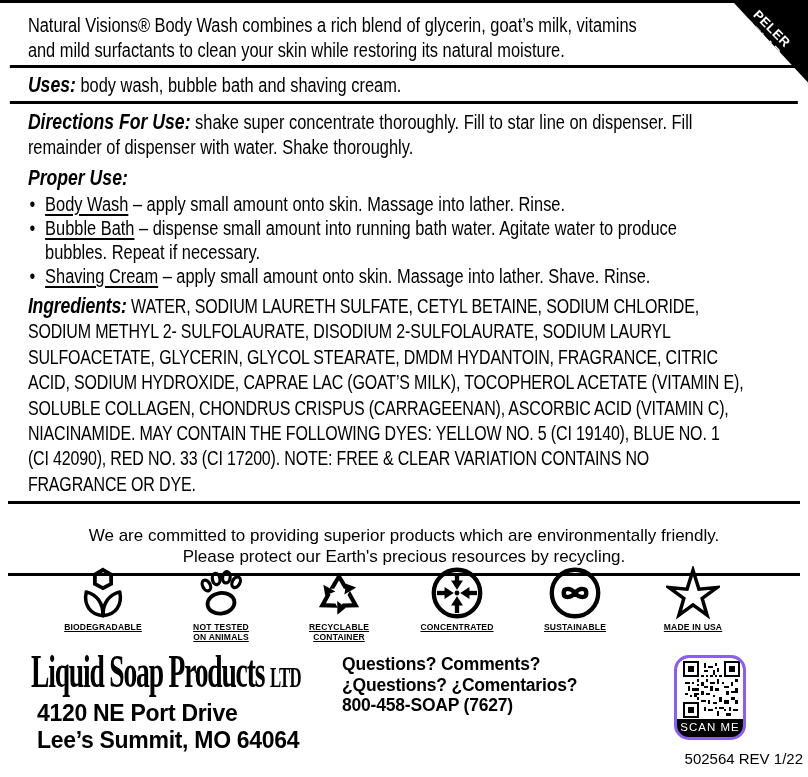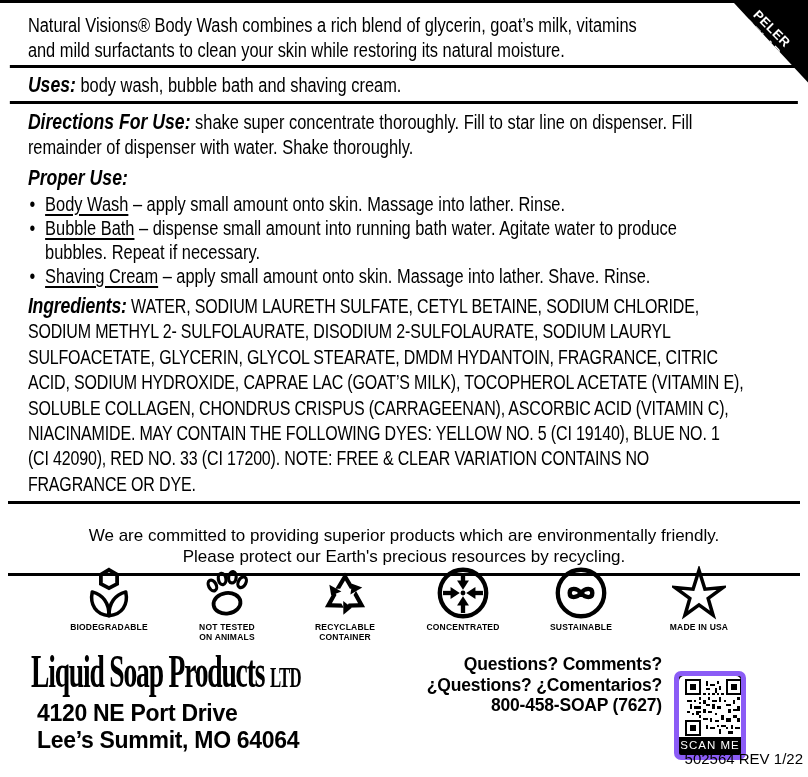--- a/index.html
+++ b/index.html
@@ -29,37 +29,37 @@
   .peel-text { position:absolute; top:20px; left:32px; width:46px; transform:rotate(45deg);
                color:#fff; font-weight:bold; font-size:13px; line-height:13.5px; text-align:center; letter-spacing:0.5px; }
 
   
   .eco { position:absolute; top:501px; left:0; width:808px; }
   .eco-text { padding-top:21px; text-align:center; font-size:17px; line-height:21px; }
   .eco .rule2 { border:0; border-top:3px solid #000; margin:0 8px; }
   .eco .rule-bottom { margin-top:6px; }
 
   
-  .badges { position:absolute; top:566px; left:0; width:808px; display:flex; justify-content:center; padding:0 44px; }
+  .badges { position:absolute; top:566px; left:0; width:808px; display:flex; justify-content:flex-start; padding:0 44px;text-decoration:underline; }
   .badge { width:118px; display:flex; flex-direction:column; align-items:center; }
   .badge svg { width:54px; height:54px; }
   .badge-label { margin-top:3px; font-size:8.5px; font-weight:bold; line-height:9.5px; text-align:center; white-space:pre-line; letter-spacing:0.2px; }
 
   
   .bottom { position:absolute; top:650px; left:7px; width:808px; height:127px; }
   .company { position:absolute; left:24px; top:0; }
   .logo-line { height:42px; white-space:nowrap; }
   .logo { display:inline-block; font-family:"Liberation Serif",serif; font-weight:bold; font-size:46px; line-height:42px;
           transform:scale(0.60,1.02); transform-origin:0 0; letter-spacing:-2px; white-space:nowrap; }
   .logo-suffix { font-size:28px; letter-spacing:-1px; }
   .address { margin:8px 0 0 6px; font-weight:bold; font-size:23px; line-height:26.5px; letter-spacing:-0.3px; }
-  .contact { position:absolute; left:335px; top:4px; width:320px; text-align:right; font-weight:bold;
+  .contact { position:absolute; left:335px; top:4px; width:320px; text-align:left; font-weight:bold;
              font-size:17.5px; line-height:20.5px; letter-spacing:-0.2px; }
   .qr-wrap { position:absolute; left:667px; top:5px; width:78px; }
-  .qr-frame { width:72px; border:5px solid #8b5cf6; border-radius:7px; background:#000; overflow:hidden;margin-top:16px; }
+  .qr-frame { width:72px; border:3px solid #8b5cf6; border-radius:15px; background:#000; overflow:hidden; }
   .qr-top { background:#fff; padding:3px 3px 1px; border-radius:5px 5px 0 0; font-size:0; }
   .qr-cap { color:#fff; font-size:11.5px; letter-spacing:1px; text-align:center; padding:2px 0 4px; }
   .rev { position:absolute; right:12px; top:100px; font-size:15px; white-space:nowrap; }
 </style>
 </head>
 <body>
 
 <div class="top-rule"></div>
 
 <div class="main">

